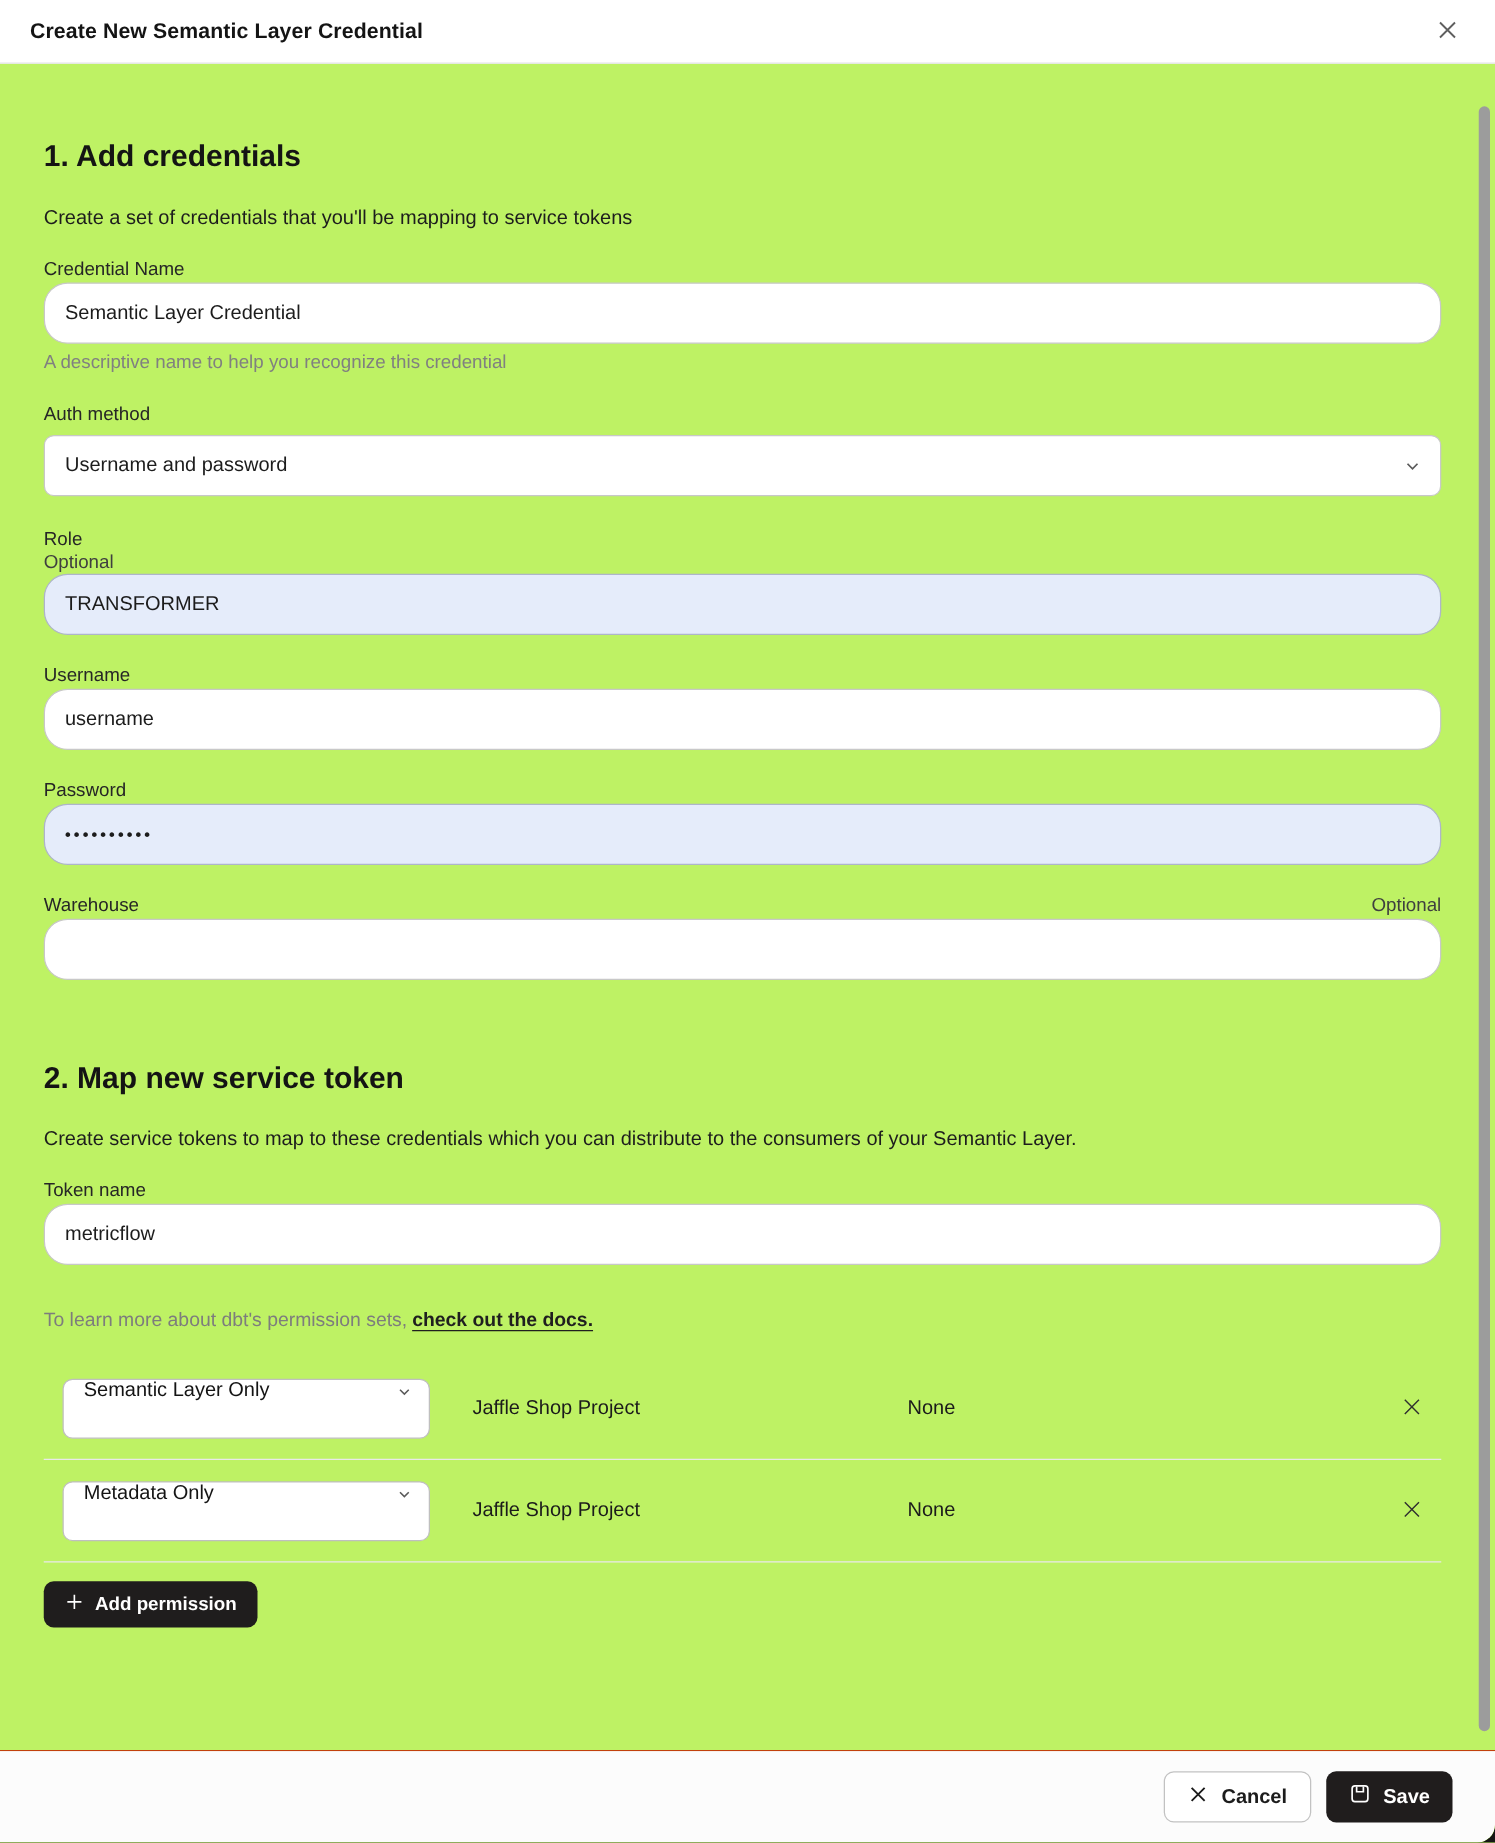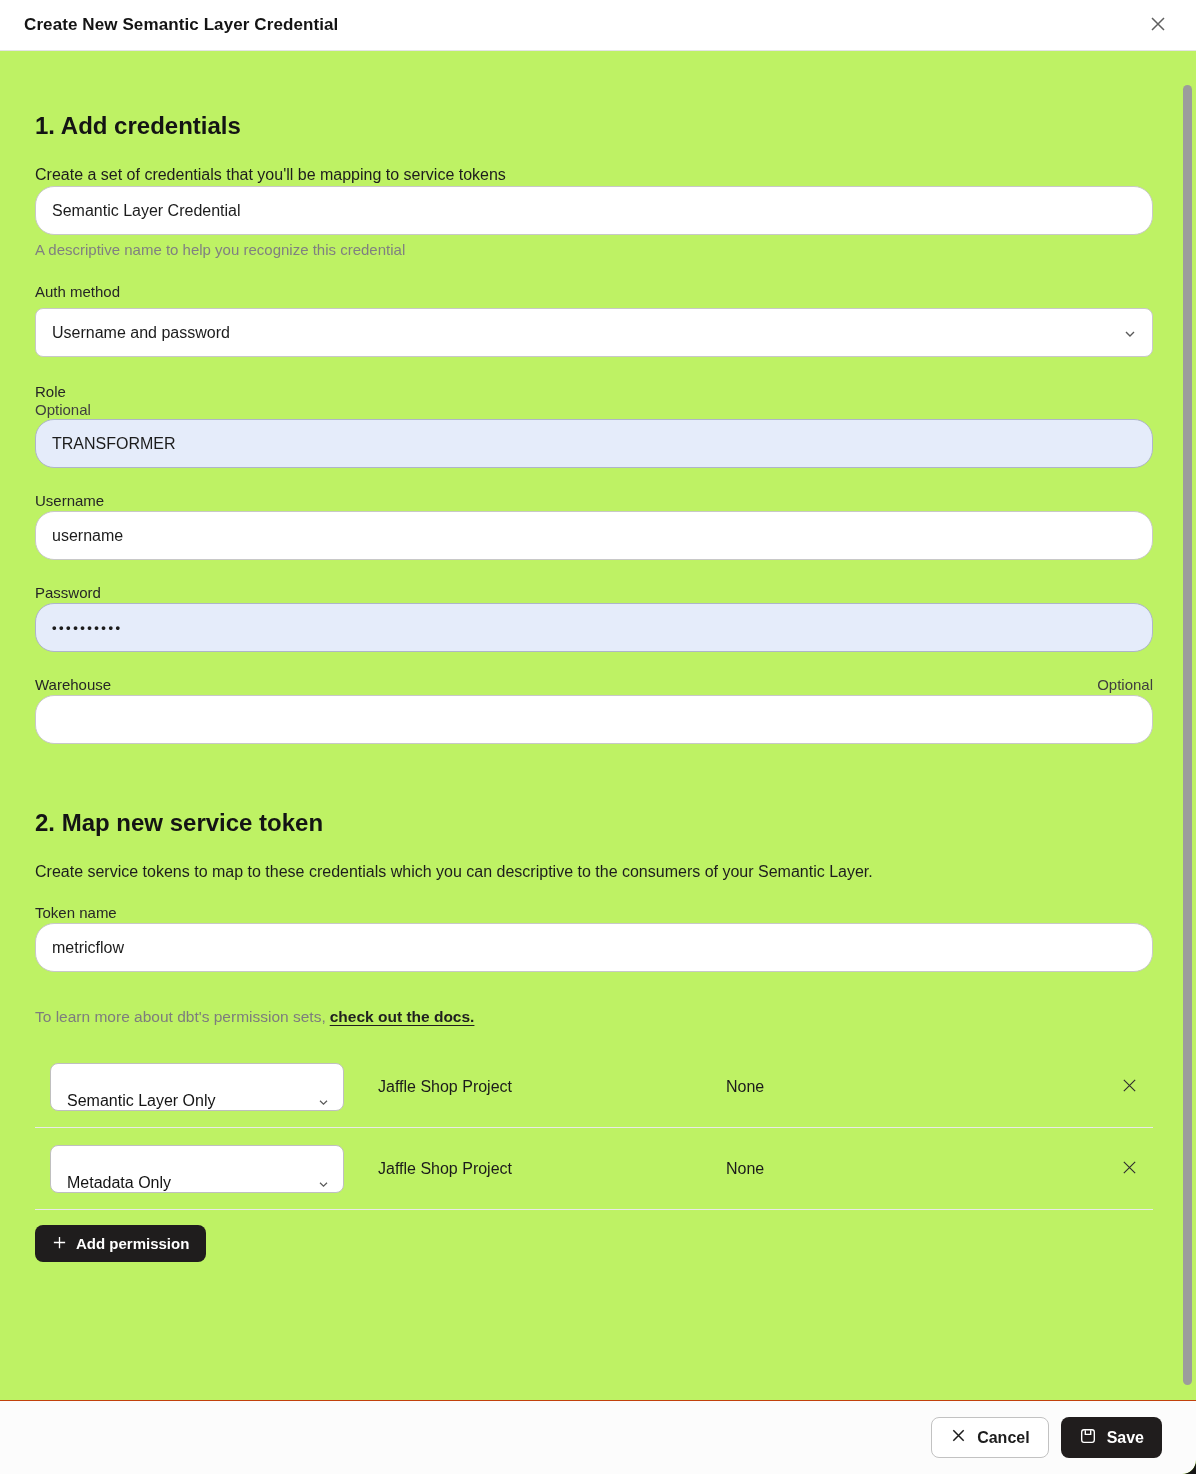--- a/index.html
+++ b/index.html
@@ -79,21 +79,21 @@
   .perm-header .col-h { font-size:15px; color:#6a6a6a; font-weight:400; }
   .perm-row {
     display:grid; grid-template-columns:328px 348px 1fr 48px;
     align-items:center; min-height:82px;
     border-bottom:1px solid #e9e9e9;
     padding-left:15px;
   }
   .row-select {
     width:294px; height:48px;
     border:1px solid #bfbfbf; border-radius:8px;
-    background:#fff; display:flex; align-items:flex-end; justify-content:space-between;
+    background:#fff; display:flex; align-items:flex-start; justify-content:space-between;
     padding:0 14px 0 16px; font-size:16px; font-weight:500; color:#141414; cursor:pointer;
   }
   .cell-text { font-size:16px; color:#1b1b1b; }
   .remove-btn {
     width:32px; height:32px; border:none; background:transparent;
     display:flex; align-items:center; justify-content:center; cursor:pointer;
     justify-self:center;
   }
   .add-perm-btn {
     margin-top:15px; height:37px;
@@ -143,20 +143,23 @@
       </span>
     </button>
   </div>
 
   <div class="modal-body">
     <div class="content">
 
       <h2 class="section-heading">1. Add credentials</h2>
       <p class="section-desc">Create a set of credentials that you'll be mapping to service tokens</p>
 
+      <div class="field-label-row mt22">
+        <span class="field-label">Credential Name</span>
+      </div>
       <input class="text-input" type="text" value="Semantic Layer Credential" style="">
       <div class="helper-text">A descriptive name to help you recognize this credential</div>
 
       <div class="field-label-row mt24">
         <span class="field-label">Auth method</span>
       </div>
       <div class="select-box">
         <span>Username and password</span>
         <span>
           <svg width="12" height="8" viewBox="0 0 12 8">
@@ -182,21 +185,21 @@
       <input class="text-input filled pw" type="text" value="••••••••••" style="">
 
       <div class="field-label-row mt24">
         <span class="field-label">Warehouse</span>
         <span class="optional-tag">Optional</span>
       </div>
       <input class="text-input" type="text" value="" style="">
 
       <div class="section2">
         <h2 class="section-heading">2. Map new service token</h2>
-        <p class="section-desc">Create service tokens to map to these credentials which you can descriptive to the consumers of your Semantic Layer.</p>
+        <p class="section-desc">Create service tokens to map to these credentials which you can distribute to the consumers of your Semantic Layer.</p>
 
         <div class="field-label-row mt22">
           <span class="field-label">Token name</span>
         </div>
         <input class="text-input" type="text" value="metricflow" style="">
 
         <div class="docs-line">
           <span>To learn more about dbt's permission sets,</span><a class="docs-link">check out the docs.</a>
         </div>
 

